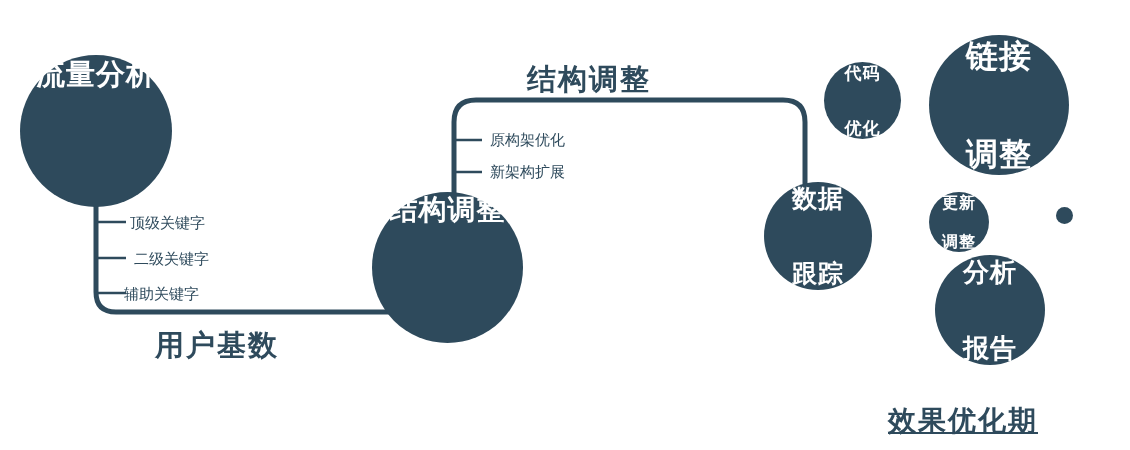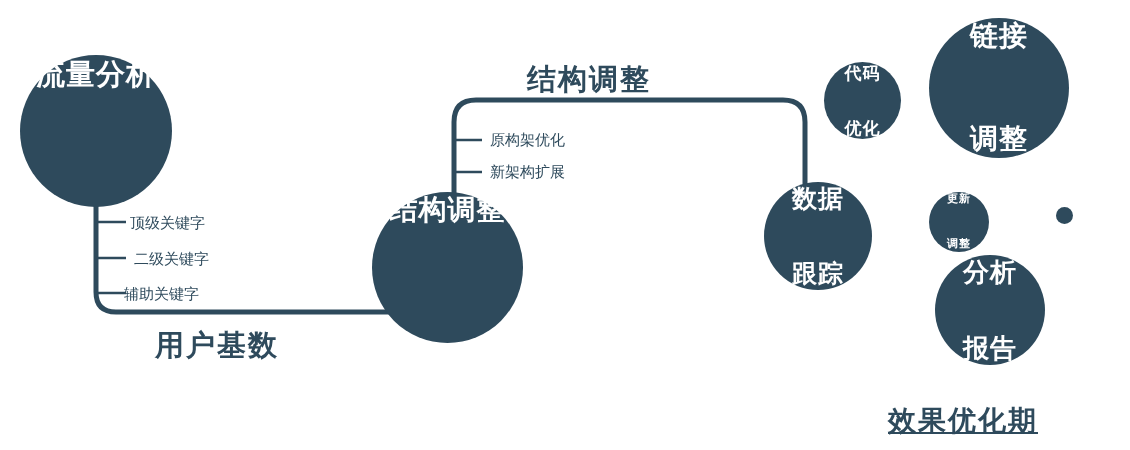--- a/index.html
+++ b/index.html
@@ -32,22 +32,22 @@
     text-align: center;
     line-height: 1.32;
     z-index: 2;
     letter-spacing: 1px;
   }
 
   .c-traffic   { left: 20px;  top: 55px;  width: 152px; height: 152px; font-size: 29px; }
   .c-structure { left: 372px; top: 192px; width: 151px; height: 151px; font-size: 28px; }
   .c-tracking  { left: 764px; top: 182px; width: 108px; height: 108px; font-size: 25px; }
   .c-code      { left: 824px; top: 62px;  width: 77px;  height: 77px;  font-size: 17px; }
-  .c-link      { left: 929px; top: 18px;  width: 140px; height: 140px; font-size: 28px; }
-  .c-update    { left: 929px; top: 192px; width: 60px;  height: 60px;  font-size: 11px; }
+  .c-link      { left: 929px; top: 35px;  width: 140px; height: 140px; font-size: 32px; }
+  .c-update    { left: 929px; top: 192px; width: 60px;  height: 60px;  font-size: 16px; }
   .c-report    { left: 935px; top: 255px; width: 110px; height: 110px; font-size: 26px; }
 
   .dot {
     position: absolute;
     left: 1056px; top: 207px;
     width: 17px; height: 17px;
     border-radius: 50%;
     background: var(--primary, #2e4a5c);
     z-index: 2;
   }

